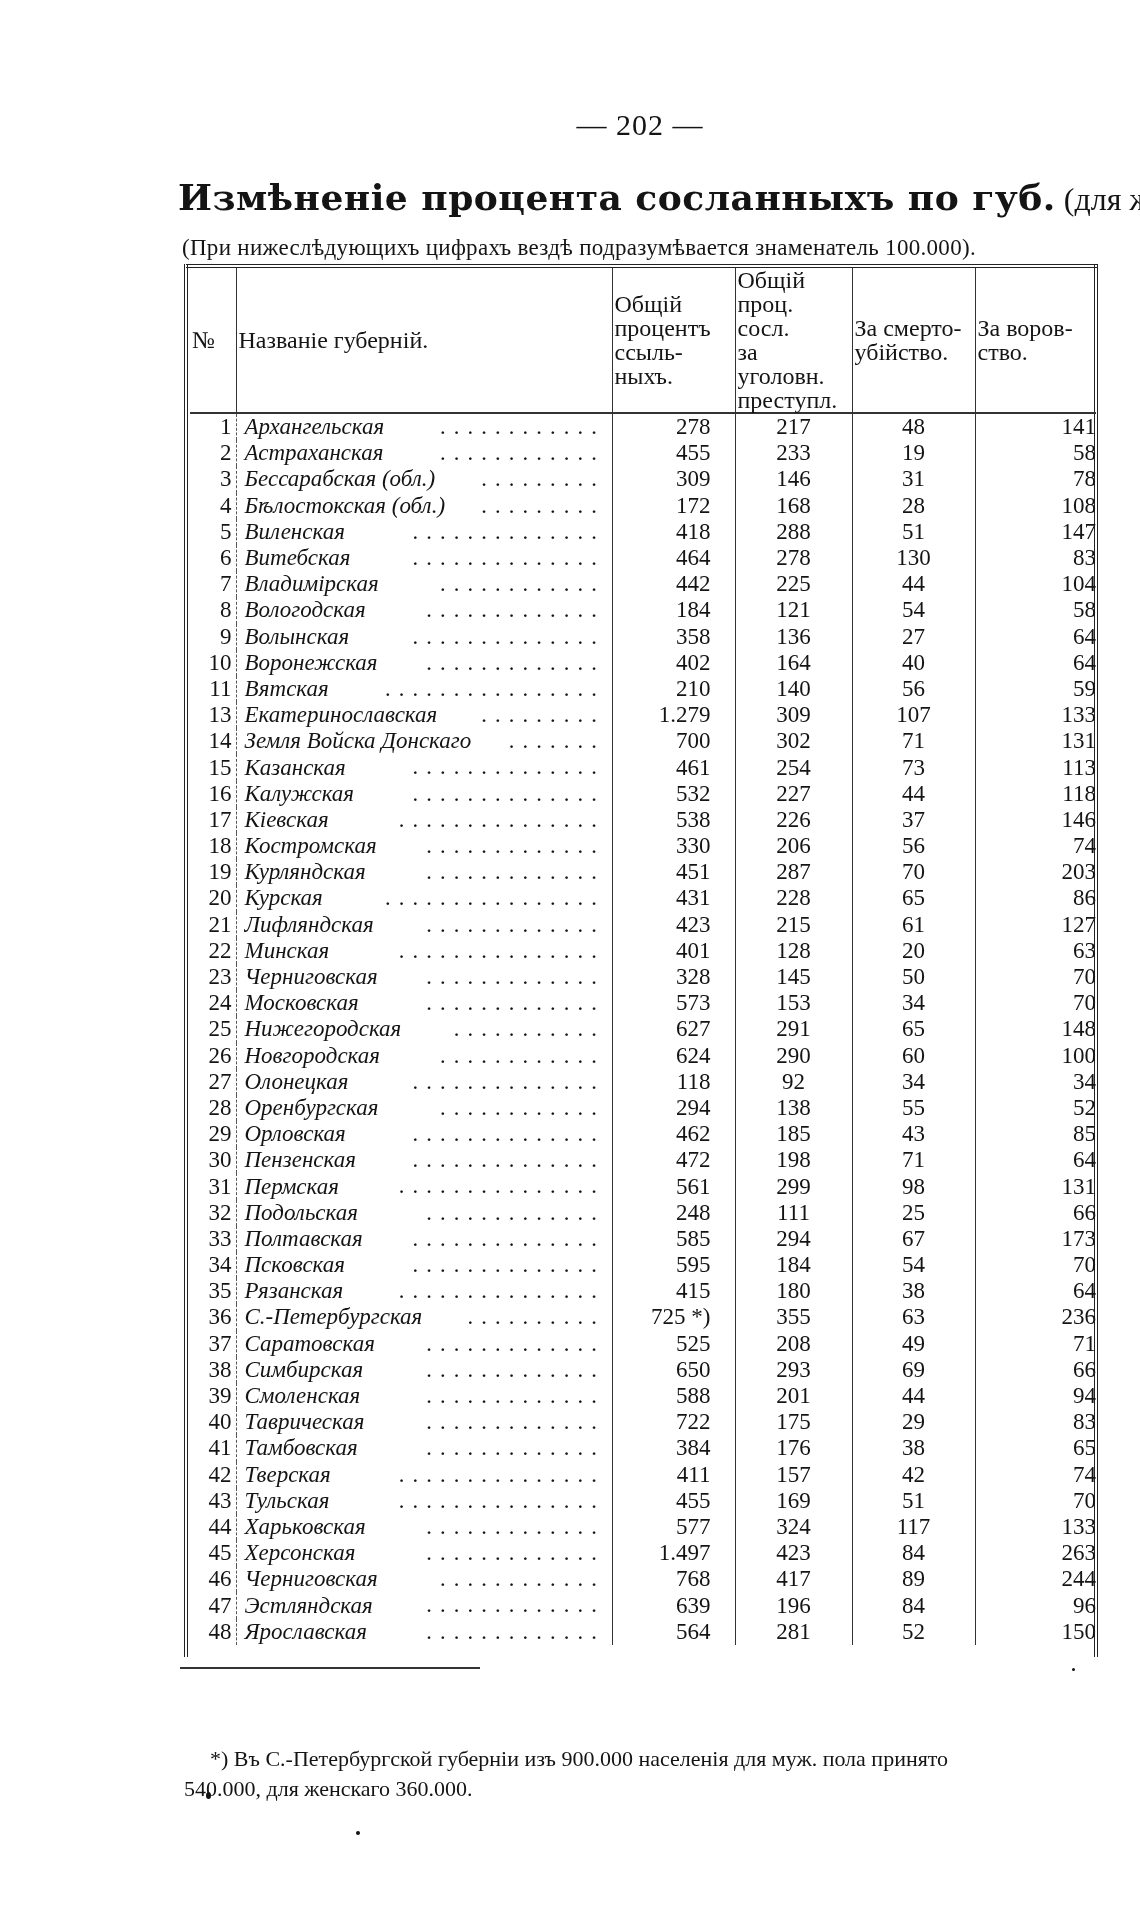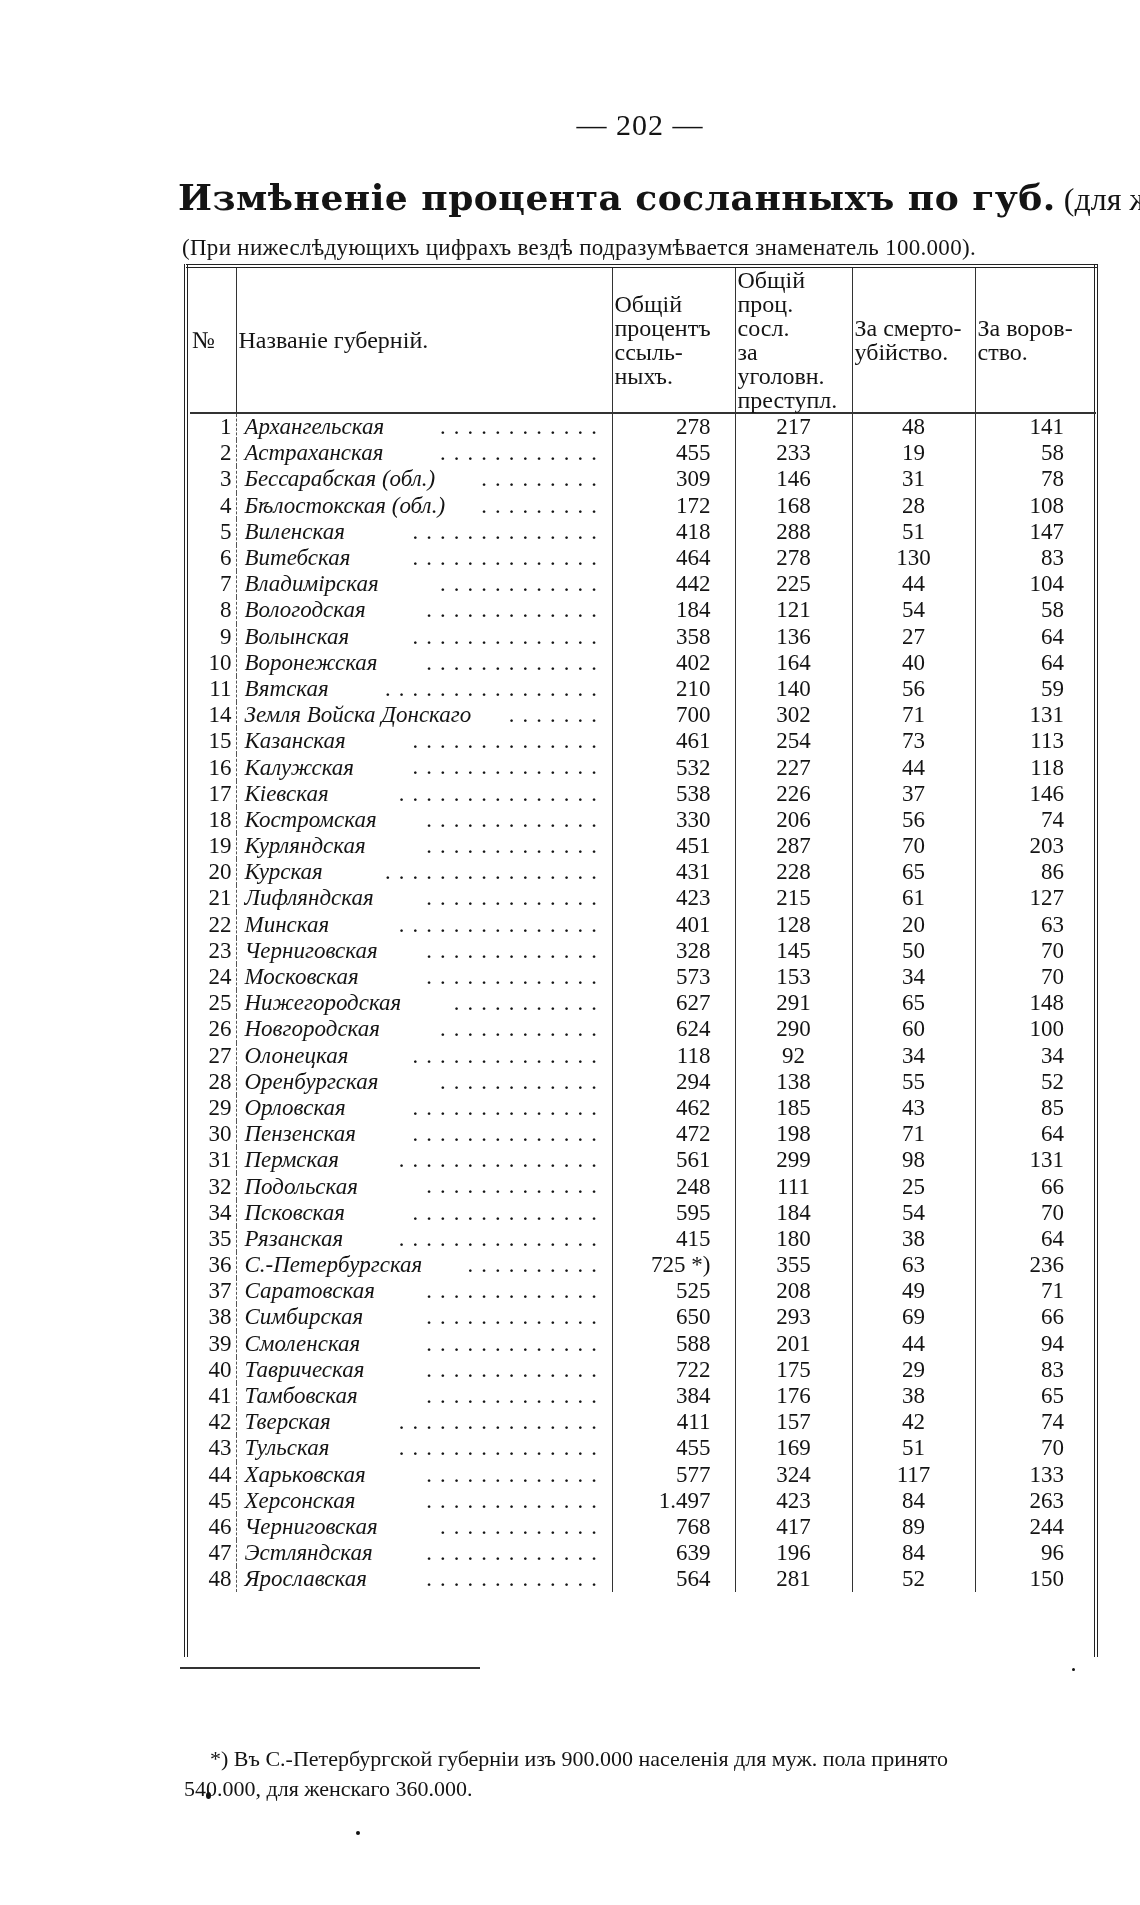--- a/index.html
+++ b/index.html
@@ -26,21 +26,21 @@
              vertical-align: middle; padding: 0 2px; }
   thead th:last-child { border-right: none; }
   tbody td { height: 26.2px; padding: 0; font-size: 23px; line-height: 26px; white-space: nowrap;
              border-right: 1.5px solid #333; overflow: hidden; }
   tbody td:last-child { border-right: none; }
   td.num { text-align: right; padding-right: 4px; border-right: 1px dashed #555; }
   td.name { padding-left: 8px; position: relative; font-style: italic; }
   td.name .dots { position: absolute; right: 6px; top: 0; letter-spacing: 8px; }
   td.val { text-align: center; }
   td.val.v1 { text-align: right; padding-right: 24px; }
-  td.val.v4 { text-align: right; padding-right: 32px; }
+  td.val.v4 { text-align: right; }
 
   .foot-rule { position: absolute; top: 1667px; left: 180px; width: 300px; border-top: 2px solid #333; }
   .footnote { position: absolute; top: 1744px; left: 184px; width: 920px;
               font-family: Liberation Serif, serif; font-size: 22px; line-height: 30px; }
   .footnote .l1 { padding-left: 26px; display: block; white-space: nowrap; }
   .speck { position: absolute; background: #111; border-radius: 50%; }
 </style>
 </head>
 <body>
 
@@ -175,20 +175,28 @@
       </tr>
       <tr>
         <td class="num">11</td>
         <td class="name"><span>Вятская</span><span class="dots">................</span></td>
         <td class="val v1">210</td>
         <td class="val v2">140</td>
         <td class="val v3">56</td>
         <td class="val v4">59</td>
       </tr>
       <tr>
+        <td class="num">13</td>
+        <td class="name"><span>Екатеринославская</span><span class="dots">.........</span></td>
+        <td class="val v1">1.279</td>
+        <td class="val v2">309</td>
+        <td class="val v3">107</td>
+        <td class="val v4">133</td>
+      </tr>
+      <tr>
         <td class="num">14</td>
         <td class="name"><span>Земля Войска Донскаго</span><span class="dots">.......</span></td>
         <td class="val v1">700</td>
         <td class="val v2">302</td>
         <td class="val v3">71</td>
         <td class="val v4">131</td>
       </tr>
       <tr>
         <td class="num">15</td>
         <td class="name"><span>Казанская</span><span class="dots">..............</span></td>
@@ -327,20 +335,28 @@
       </tr>
       <tr>
         <td class="num">32</td>
         <td class="name"><span>Подольская</span><span class="dots">.............</span></td>
         <td class="val v1">248</td>
         <td class="val v2">111</td>
         <td class="val v3">25</td>
         <td class="val v4">66</td>
       </tr>
       <tr>
+        <td class="num">33</td>
+        <td class="name"><span>Полтавская</span><span class="dots">..............</span></td>
+        <td class="val v1">585</td>
+        <td class="val v2">294</td>
+        <td class="val v3">67</td>
+        <td class="val v4">173</td>
+      </tr>
+      <tr>
         <td class="num">34</td>
         <td class="name"><span>Псковская</span><span class="dots">..............</span></td>
         <td class="val v1">595</td>
         <td class="val v2">184</td>
         <td class="val v3">54</td>
         <td class="val v4">70</td>
       </tr>
       <tr>
         <td class="num">35</td>
         <td class="name"><span>Рязанская</span><span class="dots">...............</span></td>

